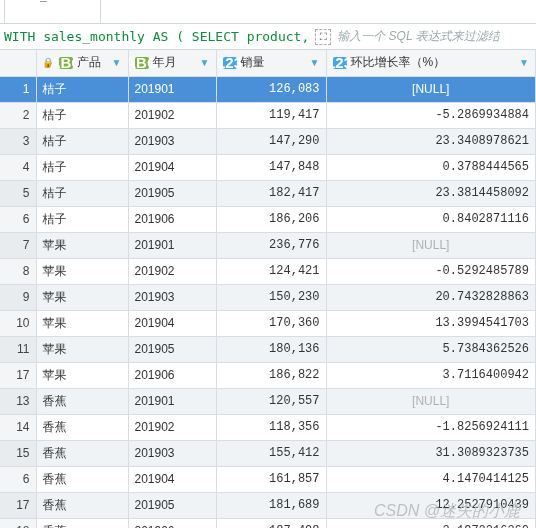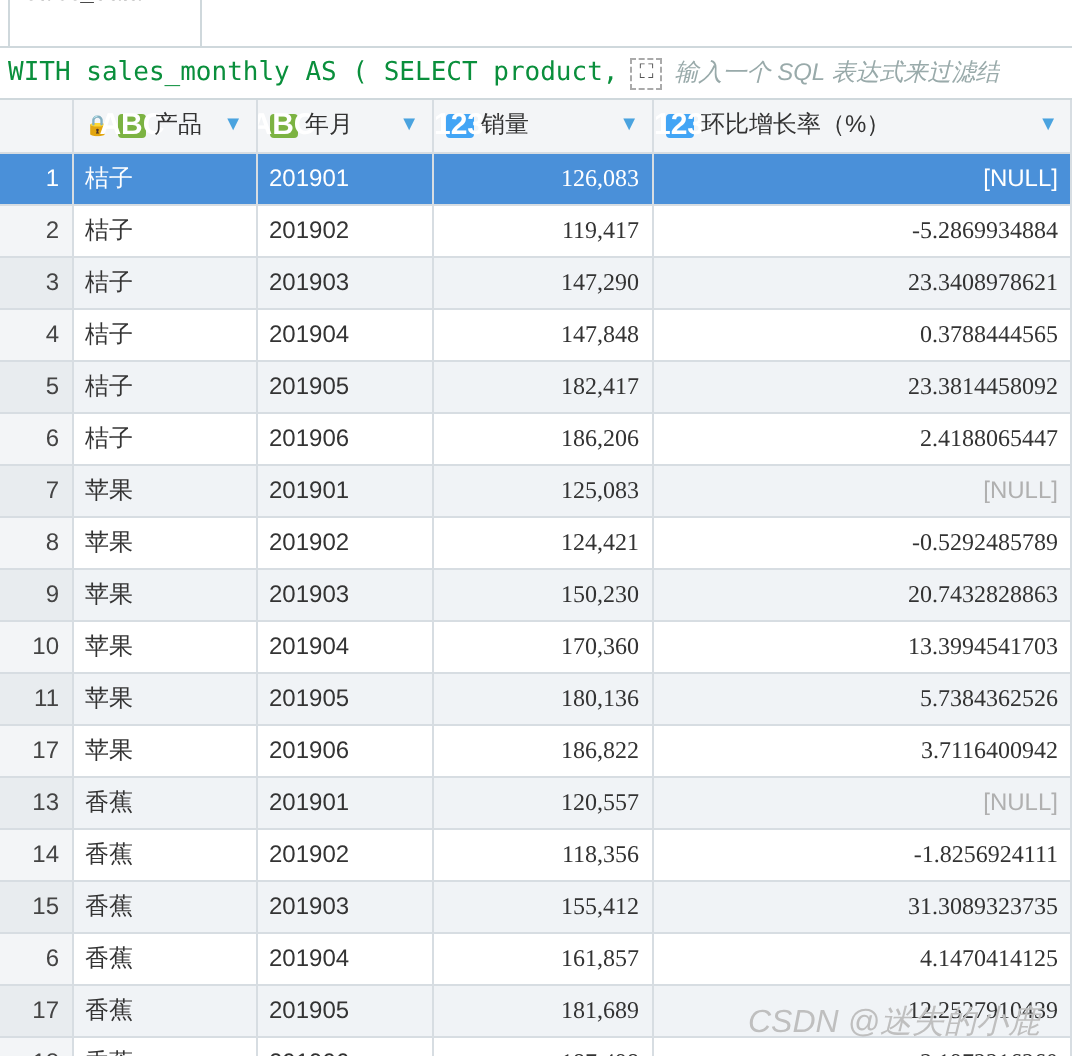--- a/index.html
+++ b/index.html
@@ -15,22 +15,22 @@
   th, td { border-right: 1px solid #d7dde2; border-bottom: 1px solid #d7dde2; height: 26px; padding: 0 6px; overflow: hidden; white-space: nowrap; }
   thead th { background: #f3f5f7; font-weight: normal; text-align: left; position: relative; }
   .thcontent { display: flex; align-items: center; gap: 4px; }
   .colicon { width: 14px; height: 12px; display: inline-flex; align-items: center; justify-content: center; font-size: 15px; font-weight: bold; color: #fff; border-radius: 2px; }
   .ic-abc { background: #7cb342; }
   .ic-123 { background: #42a5f5; }
   .lock { color: #caa21a; font-size: 10px; }
   .dropdown { margin-left: auto; color: #4aa3df; font-size: 10px; }
   .rownumcol { width: 36px; }
   .rownum { background: #f3f5f7; text-align: right; padding-right: 6px; color: #444; }
-  .num { text-align: right; font-family: Liberation Serif, serif; }
-  .nullval { text-align: right; color: #b0b0b0; }
+  .num { text-align: right; font-family: Liberation Mono, monospace; }
+  .nullval { text-align: center; color: #b0b0b0; }
   tbody tr.selected td { background: #4a90d9; color: #fff; }
   tbody tr.selected td.rownum { background: #4a90d9; color: #fff; }
   tbody tr.alt td { background: #f0f3f6; }
   tbody tr.alt td.rownum { background: #e8ecef; }
   .watermark { position: absolute; right: 16px; bottom: 6px; color: #bfbfbf; font-size: 16px; font-style: italic; pointer-events: none; }
 </style>
 </head>
 <body>
 
 <div class="tabbar">
@@ -122,27 +122,27 @@
         <td>桔子</td>
         <td>201905</td>
         <td class="num">182,417</td>
         <td class="num">23.3814458092</td>
       </tr>
       <tr>
         <td class="rownum">6</td>
         <td>桔子</td>
         <td>201906</td>
         <td class="num">186,206</td>
-        <td class="num">2.4188065447</td>
+        <td class="num">0.8402871116</td>
       </tr>
       <tr class="alt">
         <td class="rownum">7</td>
         <td>苹果</td>
         <td>201901</td>
-        <td class="num">125,083</td>
+        <td class="num">236,776</td>
         <td class="nullval">[NULL]</td>
       </tr>
       <tr>
         <td class="rownum">8</td>
         <td>苹果</td>
         <td>201902</td>
         <td class="num">124,421</td>
         <td class="num">-0.5292485789</td>
       </tr>
       <tr class="alt">

